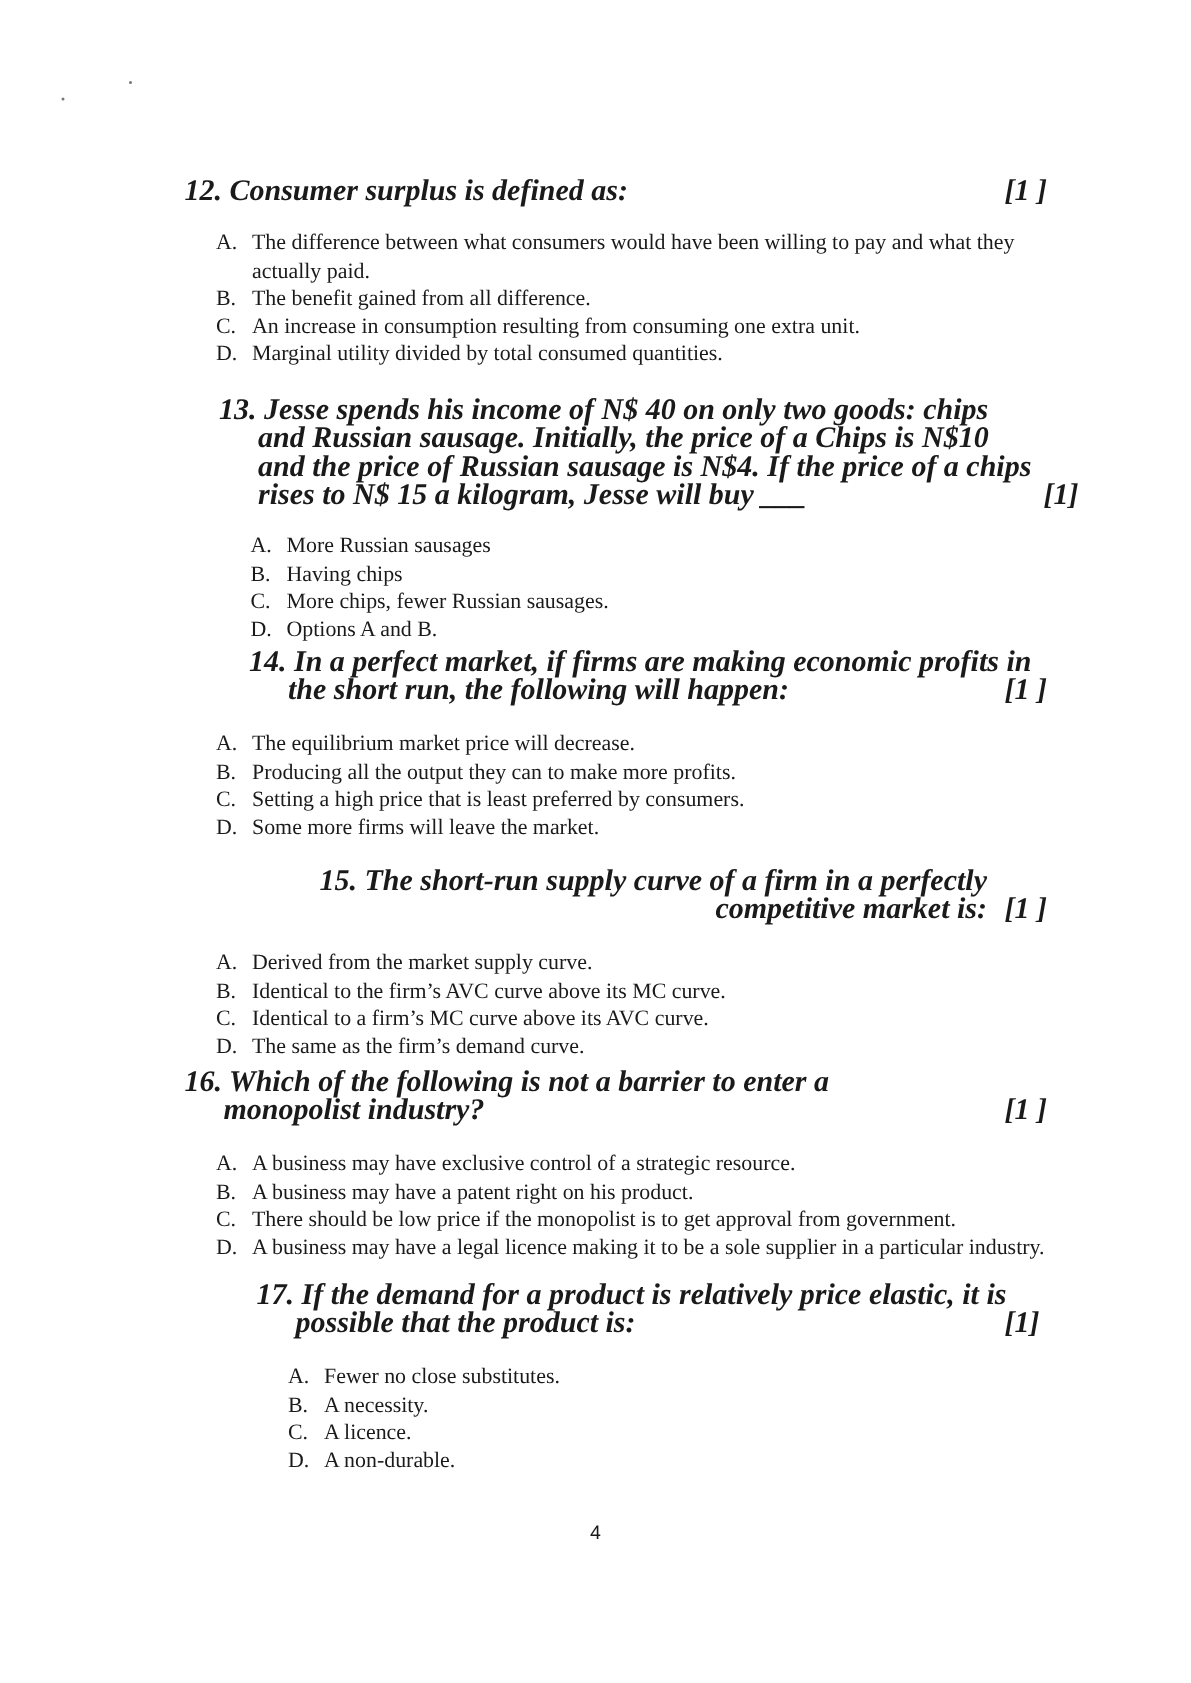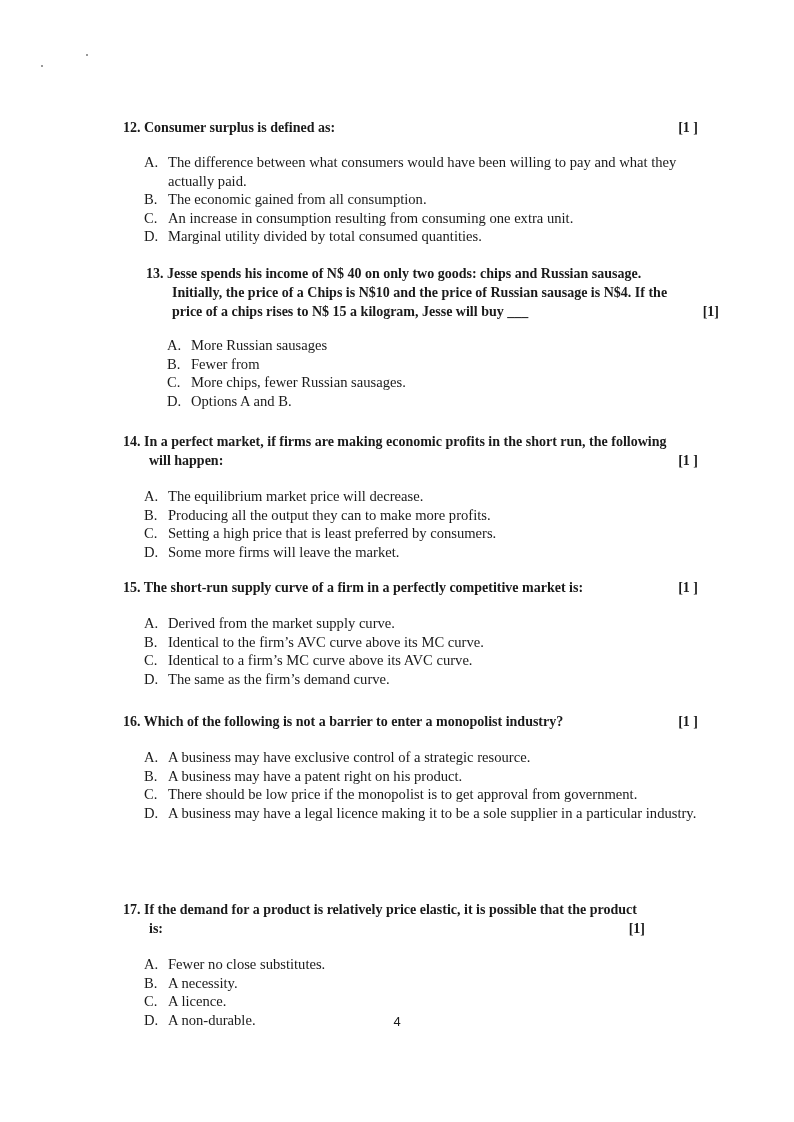--- a/index.html
+++ b/index.html
@@ -1,20 +1,20 @@
 <!DOCTYPE html>
 <html><head>
   <meta charset="utf-8">
   <style>
     html, body { margin: 0; padding: 0; background: #ffffff; }
     body { width: 794px; height: 1122px; position: relative; overflow: hidden;
            font-family: "Liberation Serif", serif; color: #1a1a1a; }
     .speck { position: absolute; width: 2px; height: 2px; background: #777; border-radius: 1px; }
     .q { position: absolute; left: 123px; width: 575px; }
-    .qhead { font-weight: bold; font-size: 14px; line-height: 19px; position: relative; }
+    .qhead { font-weight: bold; font-size: 20px; line-height: 19px; position: relative; font-style: italic; }
     .qtext-wrap { padding-left: 26px; text-indent: -26px; }
     .mark { position: absolute; right: 0; bottom: 0; font-weight: bold; }
     .opts { margin-top: 11px; margin-left: 21px; font-size: 14.6px; line-height: 18.6px; }
     .opt { display: flex; }
     .opt .lbl { width: 24px; flex: none; }
     .opt .txt { flex: 1; }
     .page-number { position: absolute; left: 0; width: 794px; top: 1014px; text-align: center;
                    font-family: "Liberation Sans", sans-serif; font-size: 13px; }
   </style>
 </head>
@@ -31,21 +31,21 @@
     </div>
     <span class="mark">[1 ]</span>
   </div>
   <div class="opts" style="margin-top:16px;">
     <div class="opt">
         <span class="lbl">A.</span>
         <span class="txt">The difference between what consumers would have been willing to pay and what they actually paid.</span>
       </div>
     <div class="opt">
         <span class="lbl">B.</span>
-        <span class="txt">The economic gained from all consumption.</span>
+        <span class="txt">The benefit gained from all difference.</span>
       </div>
     <div class="opt">
         <span class="lbl">C.</span>
         <span class="txt">An increase in consumption resulting from consuming one extra unit.</span>
       </div>
     <div class="opt">
         <span class="lbl">D.</span>
         <span class="txt">Marginal utility divided by total consumed quantities.</span>
       </div>
   </div>
@@ -59,36 +59,36 @@
     </div>
     <span class="mark" style="right:2px;">[1]</span>
   </div>
   <div class="opts" style="margin-top:15px;">
     <div class="opt">
         <span class="lbl">A.</span>
         <span class="txt">More Russian sausages</span>
       </div>
     <div class="opt">
         <span class="lbl">B.</span>
-        <span class="txt">Fewer from</span>
+        <span class="txt">Having chips</span>
       </div>
     <div class="opt">
         <span class="lbl">C.</span>
         <span class="txt">More chips, fewer Russian sausages.</span>
       </div>
     <div class="opt">
         <span class="lbl">D.</span>
         <span class="txt">Options A and B.</span>
       </div>
   </div>
 </div>
 
 <div class="q" style="top:432px;">
   <div class="qhead">
-    <div class="qtext-wrap" style="padding-right:8px;">
+    <div class="qtext-wrap" style="padding-right:8px;margin-left:43px;">
       <span>14.</span>
       <span>In a perfect market, if firms are making economic profits in the short run, the following will happen:</span>
     </div>
     <span class="mark">[1 ]</span>
   </div>
   <div class="opts" style="margin-top:17px;">
     <div class="opt">
         <span class="lbl">A.</span>
         <span class="txt">The equilibrium market price will decrease.</span>
       </div>
@@ -102,21 +102,21 @@
       </div>
     <div class="opt">
         <span class="lbl">D.</span>
         <span class="txt">Some more firms will leave the market.</span>
       </div>
   </div>
 </div>
 
 <div class="q" style="top:578px;">
   <div class="qhead">
-    <div class="qtext-wrap" style="padding-right:40px;">
+    <div class="qtext-wrap" style="padding-right:40px;text-align:right;">
       <span>15.</span>
       <span>The short-run supply curve of a firm in a perfectly competitive market is:</span>
     </div>
     <span class="mark">[1 ]</span>
   </div>
   <div class="opts" style="margin-top:17px;">
     <div class="opt">
         <span class="lbl">A.</span>
         <span class="txt">Derived from the market supply curve.</span>
       </div>
@@ -156,21 +156,21 @@
         <span class="lbl">C.</span>
         <span class="txt">There should be low price if the monopolist is to get approval from government.</span>
       </div>
     <div class="opt">
         <span class="lbl">D.</span>
         <span class="txt">A business may have a legal licence making it to be a sole supplier in a particular industry.</span>
       </div>
   </div>
 </div>
 
-<div class="q" style="top:900px; width:522px;">
+<div class="q" style="top:854px; width:522px;margin-left:48px;">
   <div class="qhead">
     <div class="qtext-wrap" style="padding-right:0px;">
       <span>17.</span>
       <span>If the demand for a product is relatively price elastic, it is possible that the product is:</span>
     </div>
     <span class="mark">[1]</span>
   </div>
   <div class="opts" style="margin-top:17px;">
     <div class="opt">
         <span class="lbl">A.</span>

